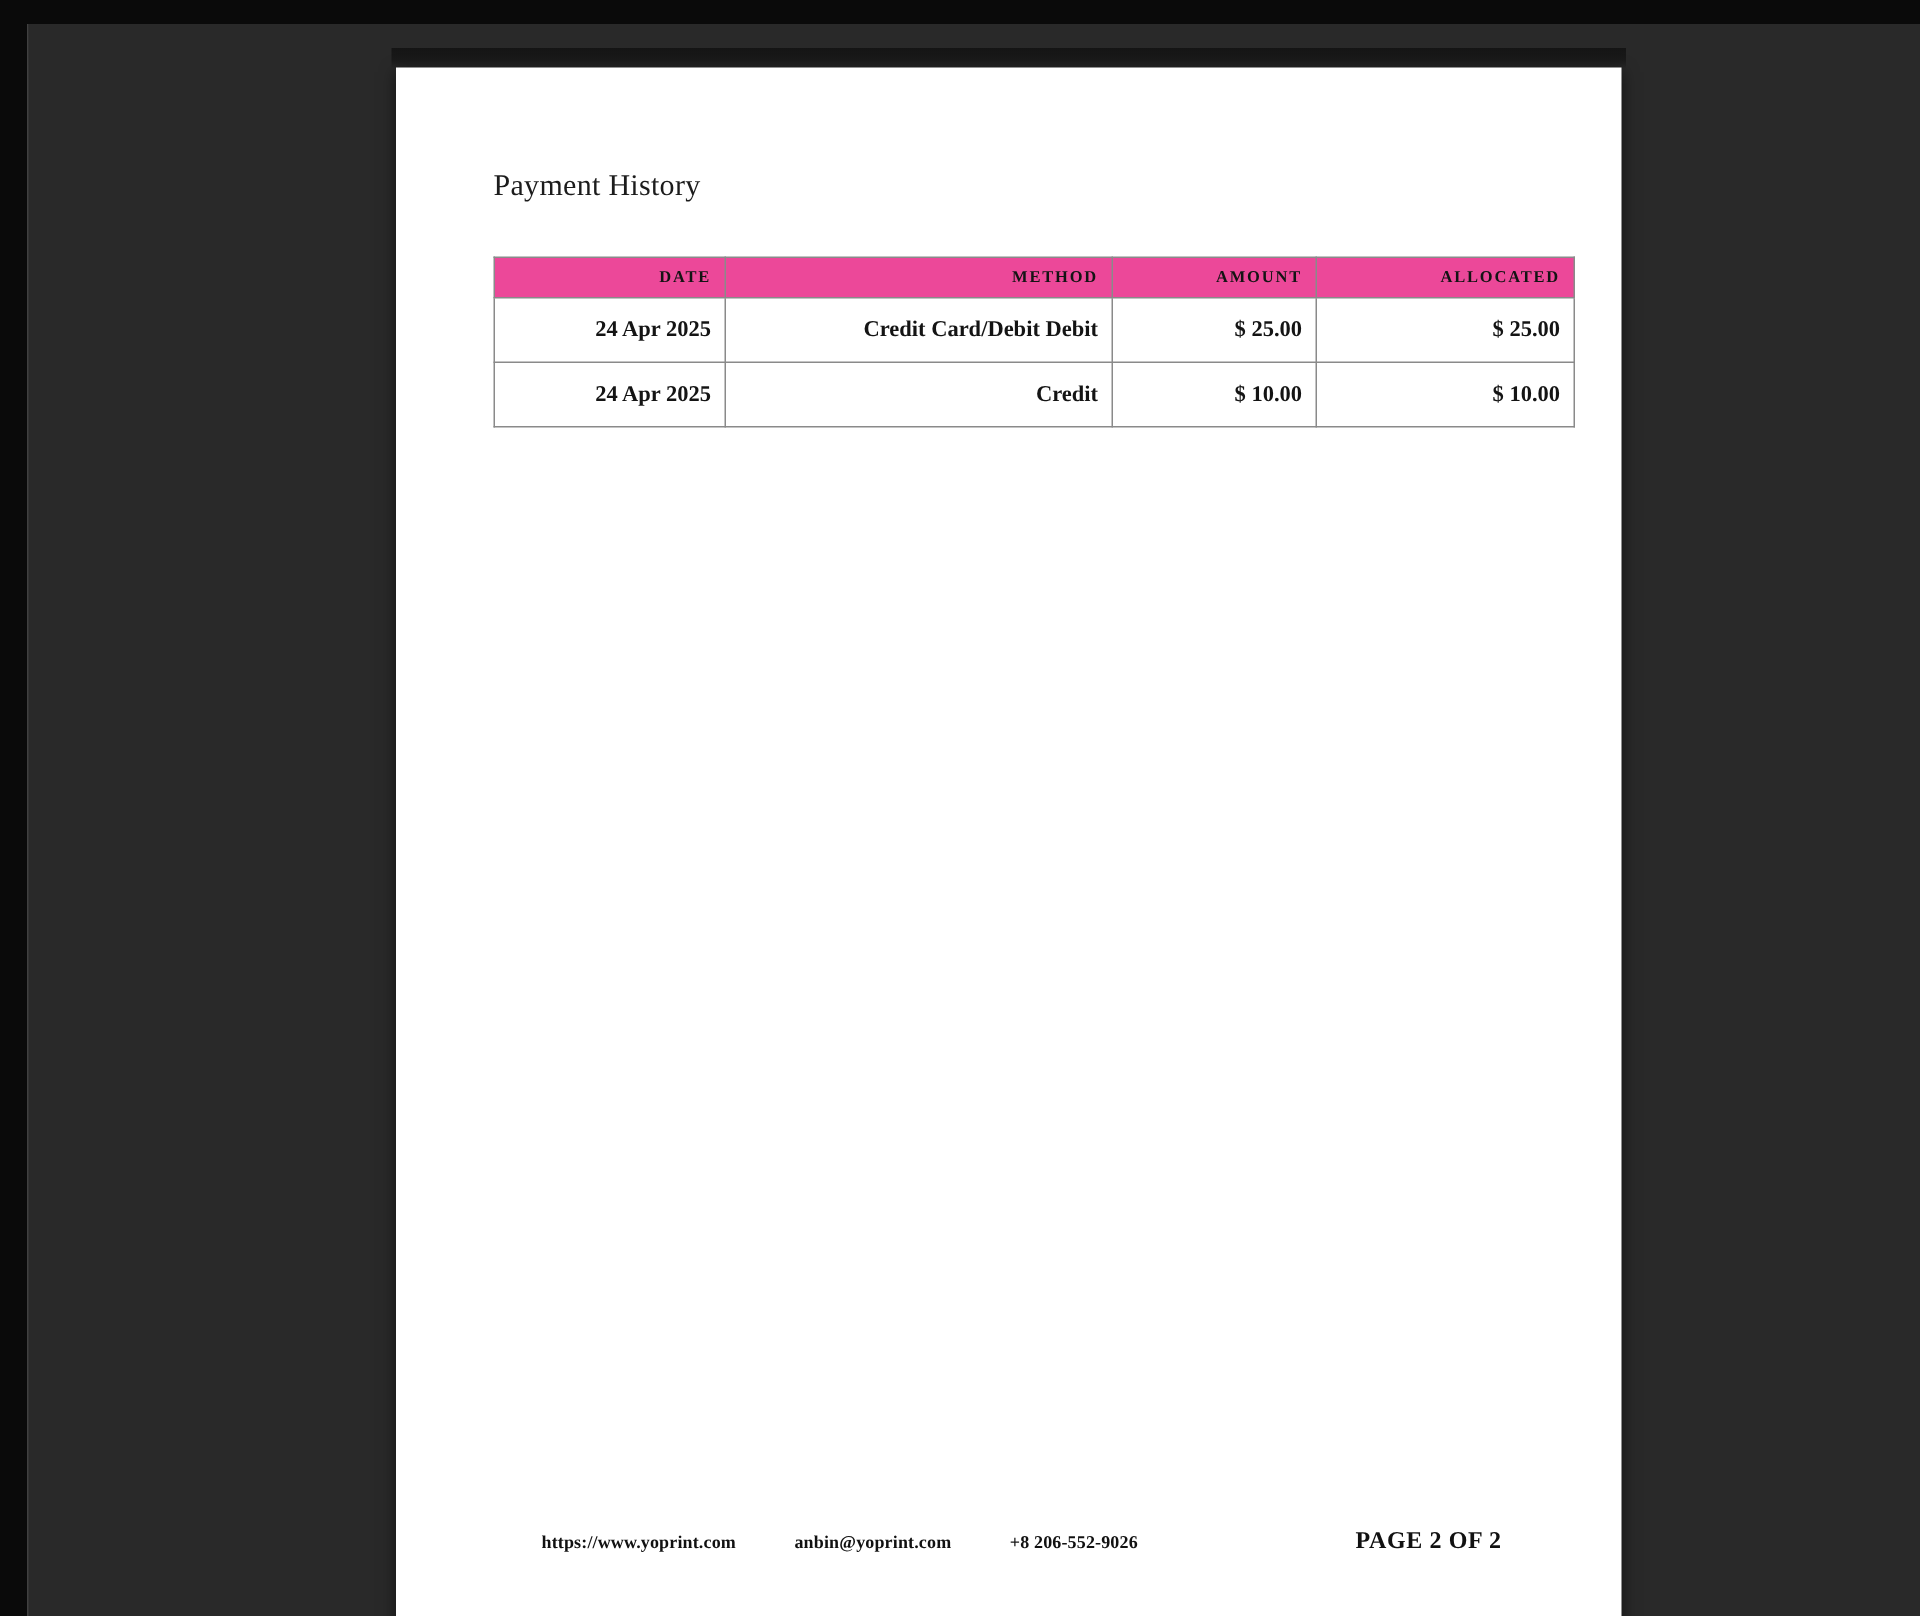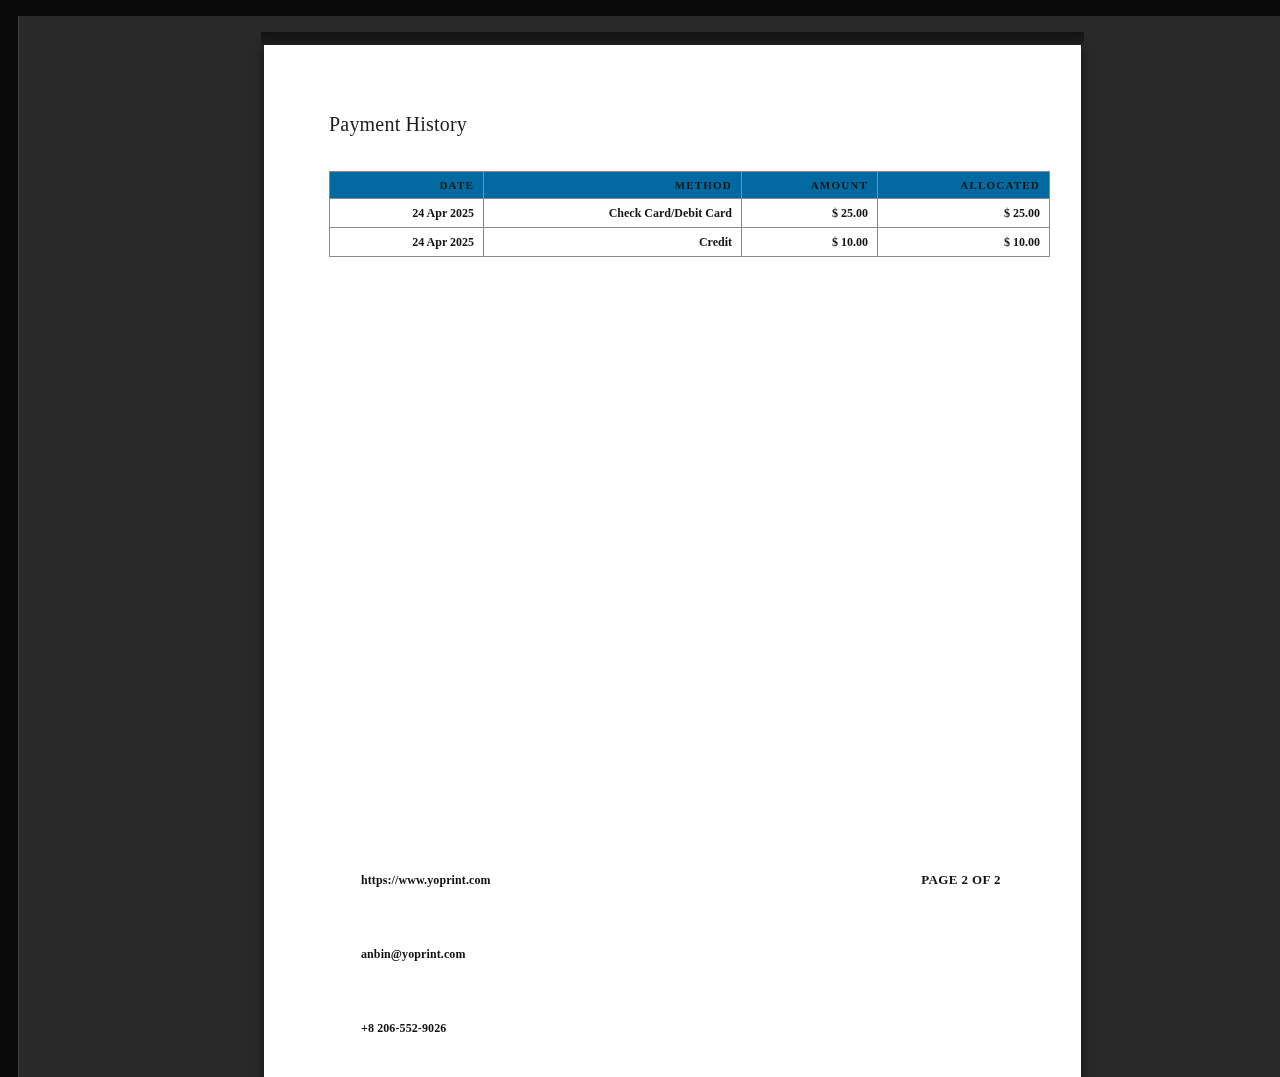--- a/index.html
+++ b/index.html
@@ -50,53 +50,52 @@
   }
   .pay-table th, .pay-table td {
     border: 1px solid #8a8a8a;
     text-align: right;
     padding: 0 9px;
     color: #141414;
     white-space: nowrap;
     overflow: hidden;
   }
   .pay-table th {
-    background: #0369a1;
+    background: #ec4899;
     height: 27px;
     font-size: 11px;
     font-weight: 700;
     letter-spacing: 1.2px;
   }
   .pay-table td {
-    height: 29px;
-    font-size: 12px;
+    height: 43px;
+    font-size: 15px;
     font-weight: 700;
   }
   .col-date { width: 154px; }
   .col-method { width: 258px; }
   .col-amount { width: 136px; }
   .col-allocated { width: 172px; }
   .page-footer {
     position: absolute;
     left: 49px; right: 48px; bottom: 17px;
     display: flex;
     justify-content: space-between;
     align-items: baseline;
     color: #111111;
   }
   .footer-contacts {
     display: flex;
-    gap: 27px;
+    gap: 7px;
     font-size: 12px;
     font-weight: 700;
     letter-spacing: 0.1px;
-    flex-direction: column;
   }
   .page-indicator {
-    font-size: 13px;
+    font-size: 16px;
     font-weight: 700;
     letter-spacing: 0.4px;
   }
 </style>
 </head>
 <body>
 
 <div class="viewer-window">
   <div class="page-gap"></div>
 
@@ -115,21 +114,21 @@
         <tr>
           <th>DATE</th>
           <th>METHOD</th>
           <th>AMOUNT</th>
           <th>ALLOCATED</th>
         </tr>
       </thead>
       <tbody>
         <tr>
           <td>24 Apr 2025</td>
-          <td>Check Card/Debit Card</td>
+          <td>Credit Card/Debit Debit</td>
           <td>$ 25.00</td>
           <td>$ 25.00</td>
         </tr>
         <tr>
           <td>24 Apr 2025</td>
           <td>Credit</td>
           <td>$ 10.00</td>
           <td>$ 10.00</td>
         </tr>
       </tbody>

